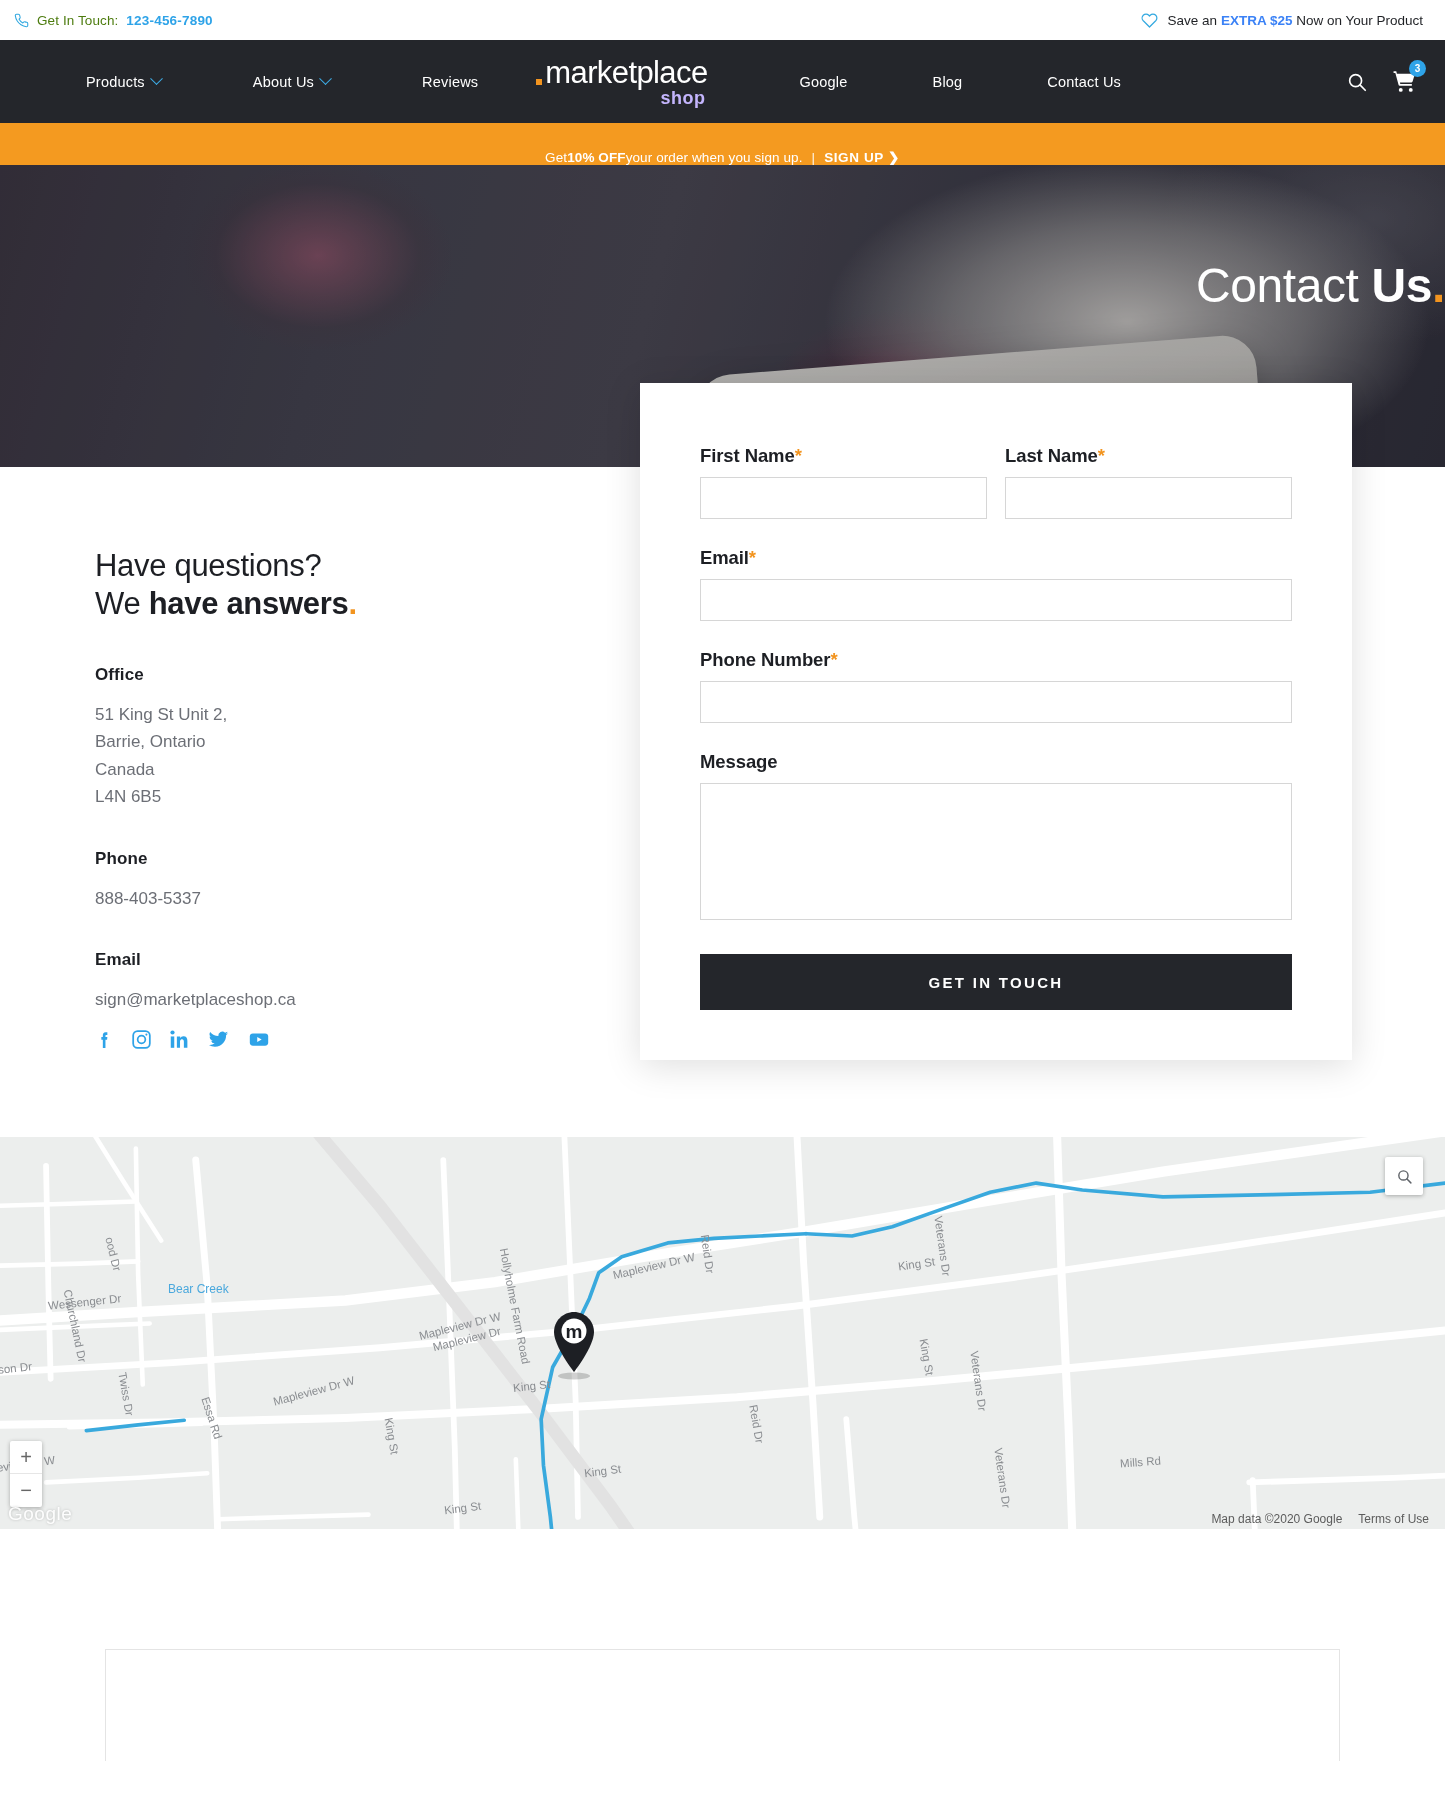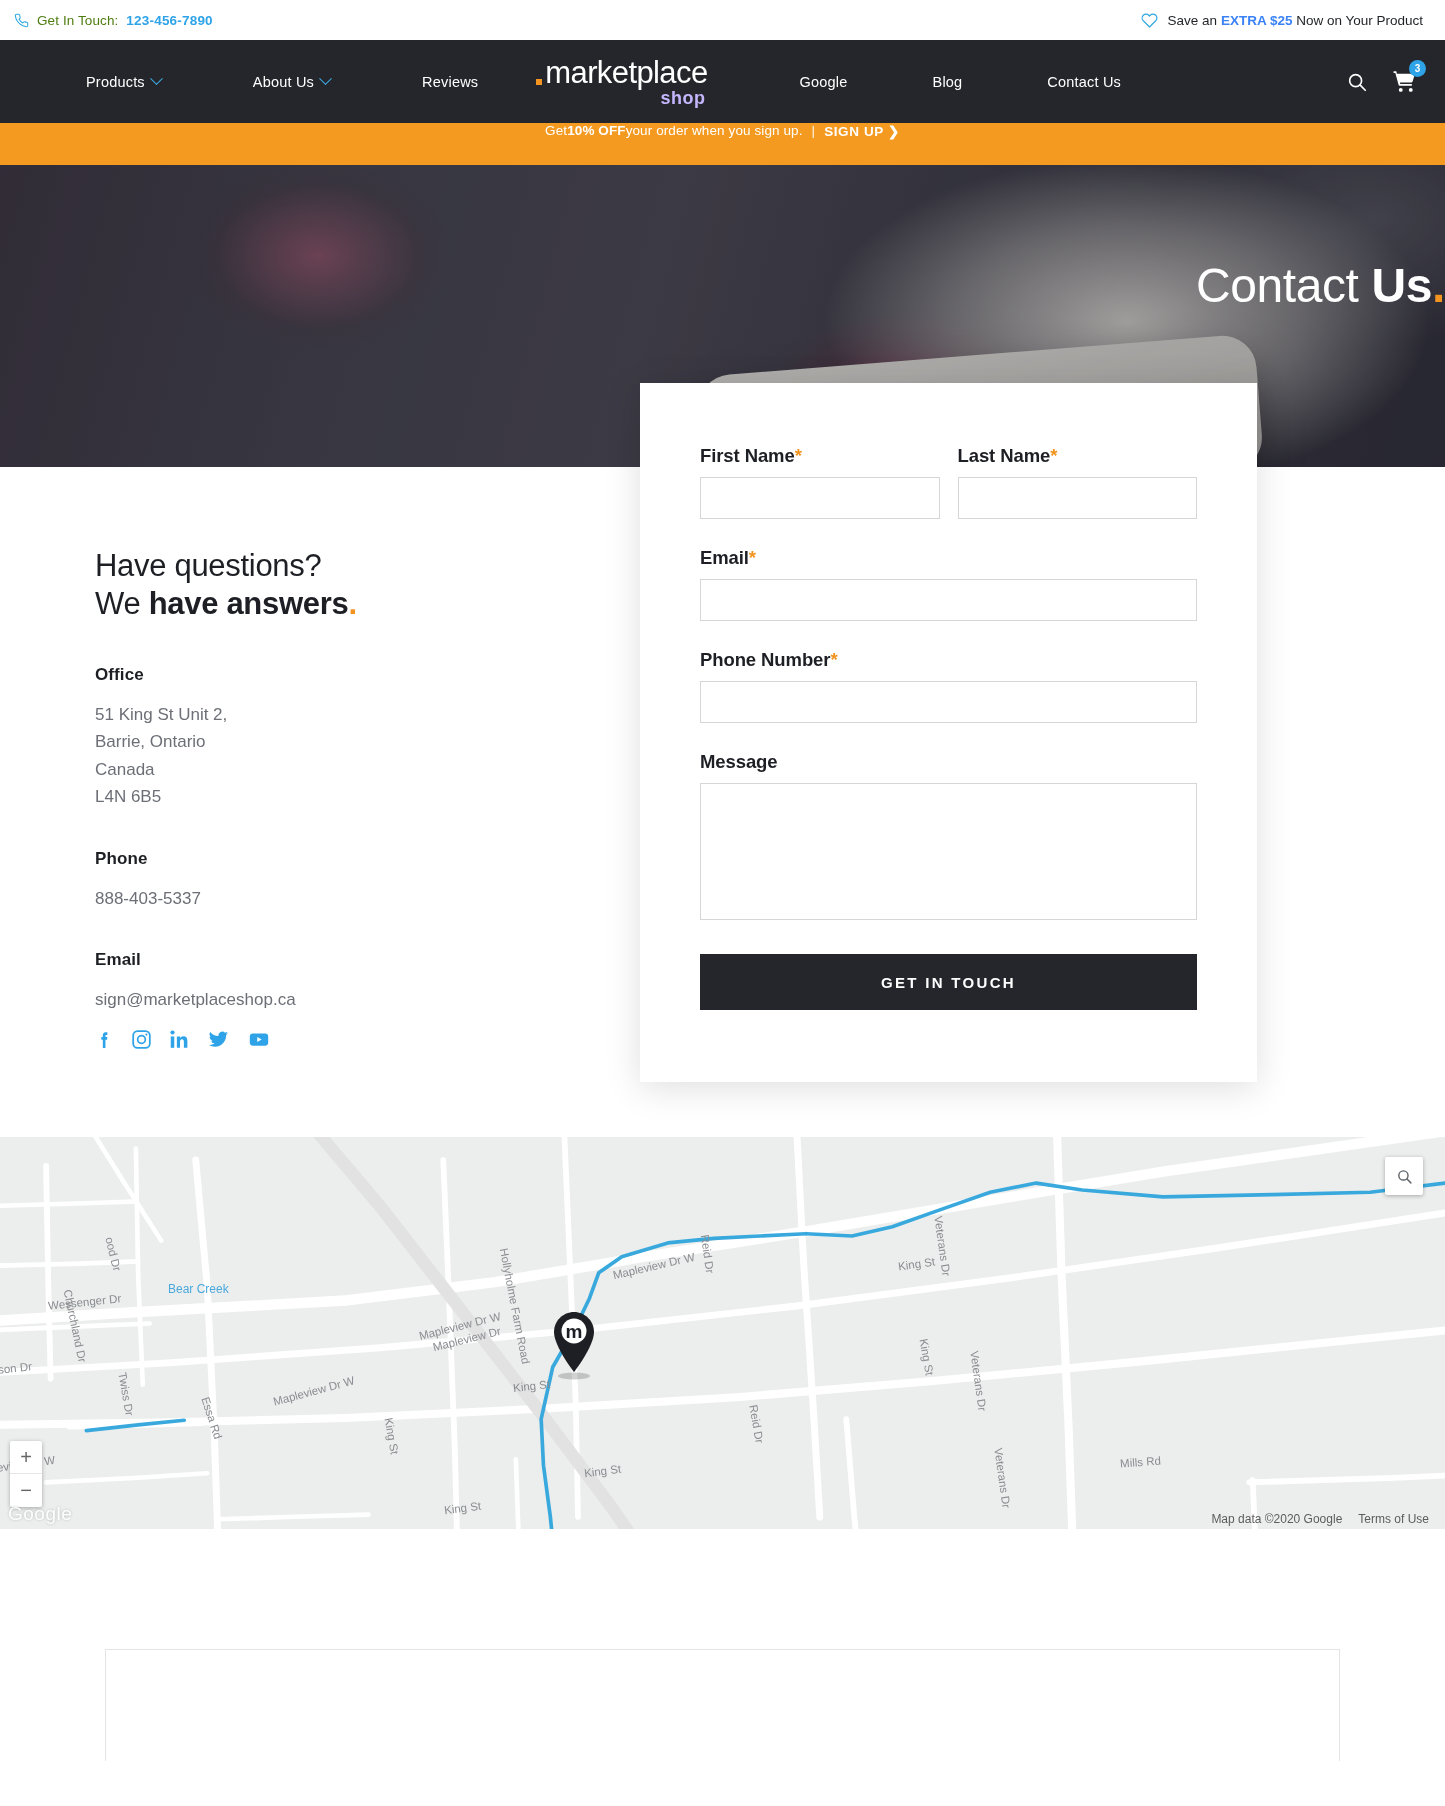--- a/index.html
+++ b/index.html
@@ -118,21 +118,21 @@
     font-weight: 700;
     display: flex; align-items: center; justify-content: center;
     padding: 0 3px;
   }
 
   
   .promo {
     height: 42px;
     background: #f49a20;
     display: flex;
-    align-items: flex-start;
+    align-items: flex-end;
     justify-content: center;
     color: #ffffff;
     font-size: 13.5px;
     letter-spacing: .1px;
   }
   .promo b { font-weight: 700; }
   .promo .sep { margin: 0 9px; opacity: .9; }
   .promo .signup { font-weight: 700; letter-spacing: .6px; cursor: pointer; }
 
   
@@ -219,24 +219,24 @@
     margin-bottom: 38px;
   }
   .socials { display: flex; align-items: center; gap: 17px; margin-top: 6px; }
   .social-link { color: #2ea3e8; display: inline-flex; cursor: pointer; }
 
   
   .form-card {
     position: absolute;
     left: 640px;
     top: -84px;
-    width: 617px;
+    width: 712px;
     background: #ffffff;
     box-shadow: 0 6px 34px rgba(0,0,0,.13);
-    padding: 62px 60px 72px 60px;
+    padding: 62px 60px 50px 60px;
   }
   .form-row { display: flex; gap: 18px; margin-bottom: 28px; }
   .field { flex: 1; }
   .field.full { width: 100%; }
   .field-label {
     font-size: 18.5px;
     font-weight: 700;
     color: #1d1f24;
     margin-bottom: 10px;
     letter-spacing: -0.1px;

